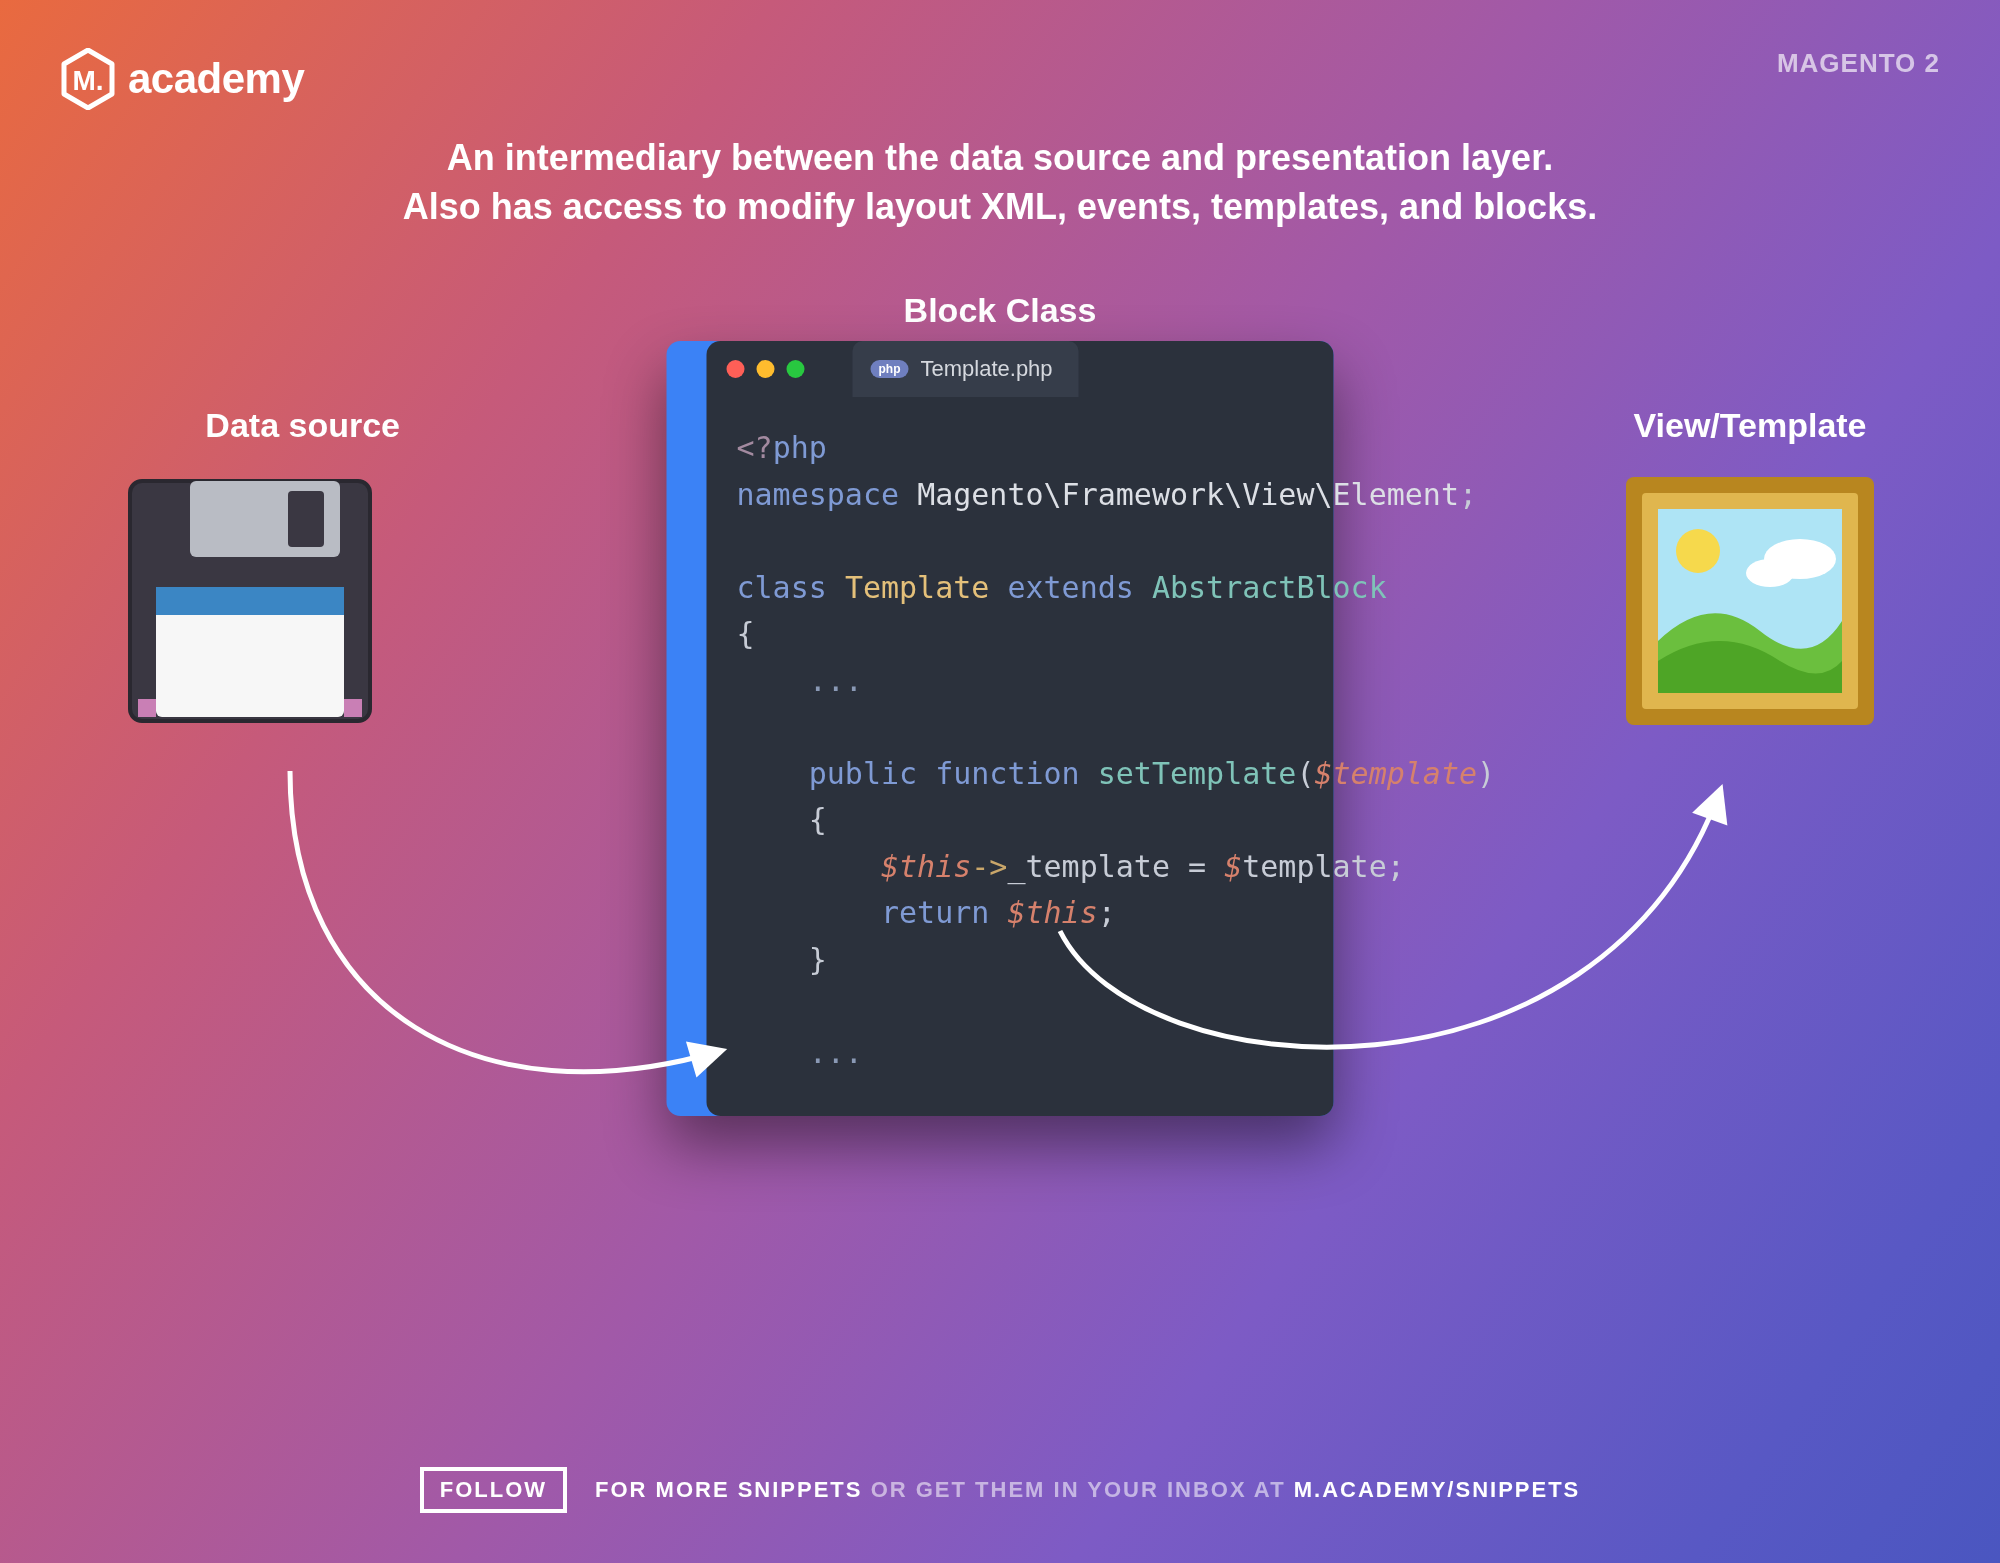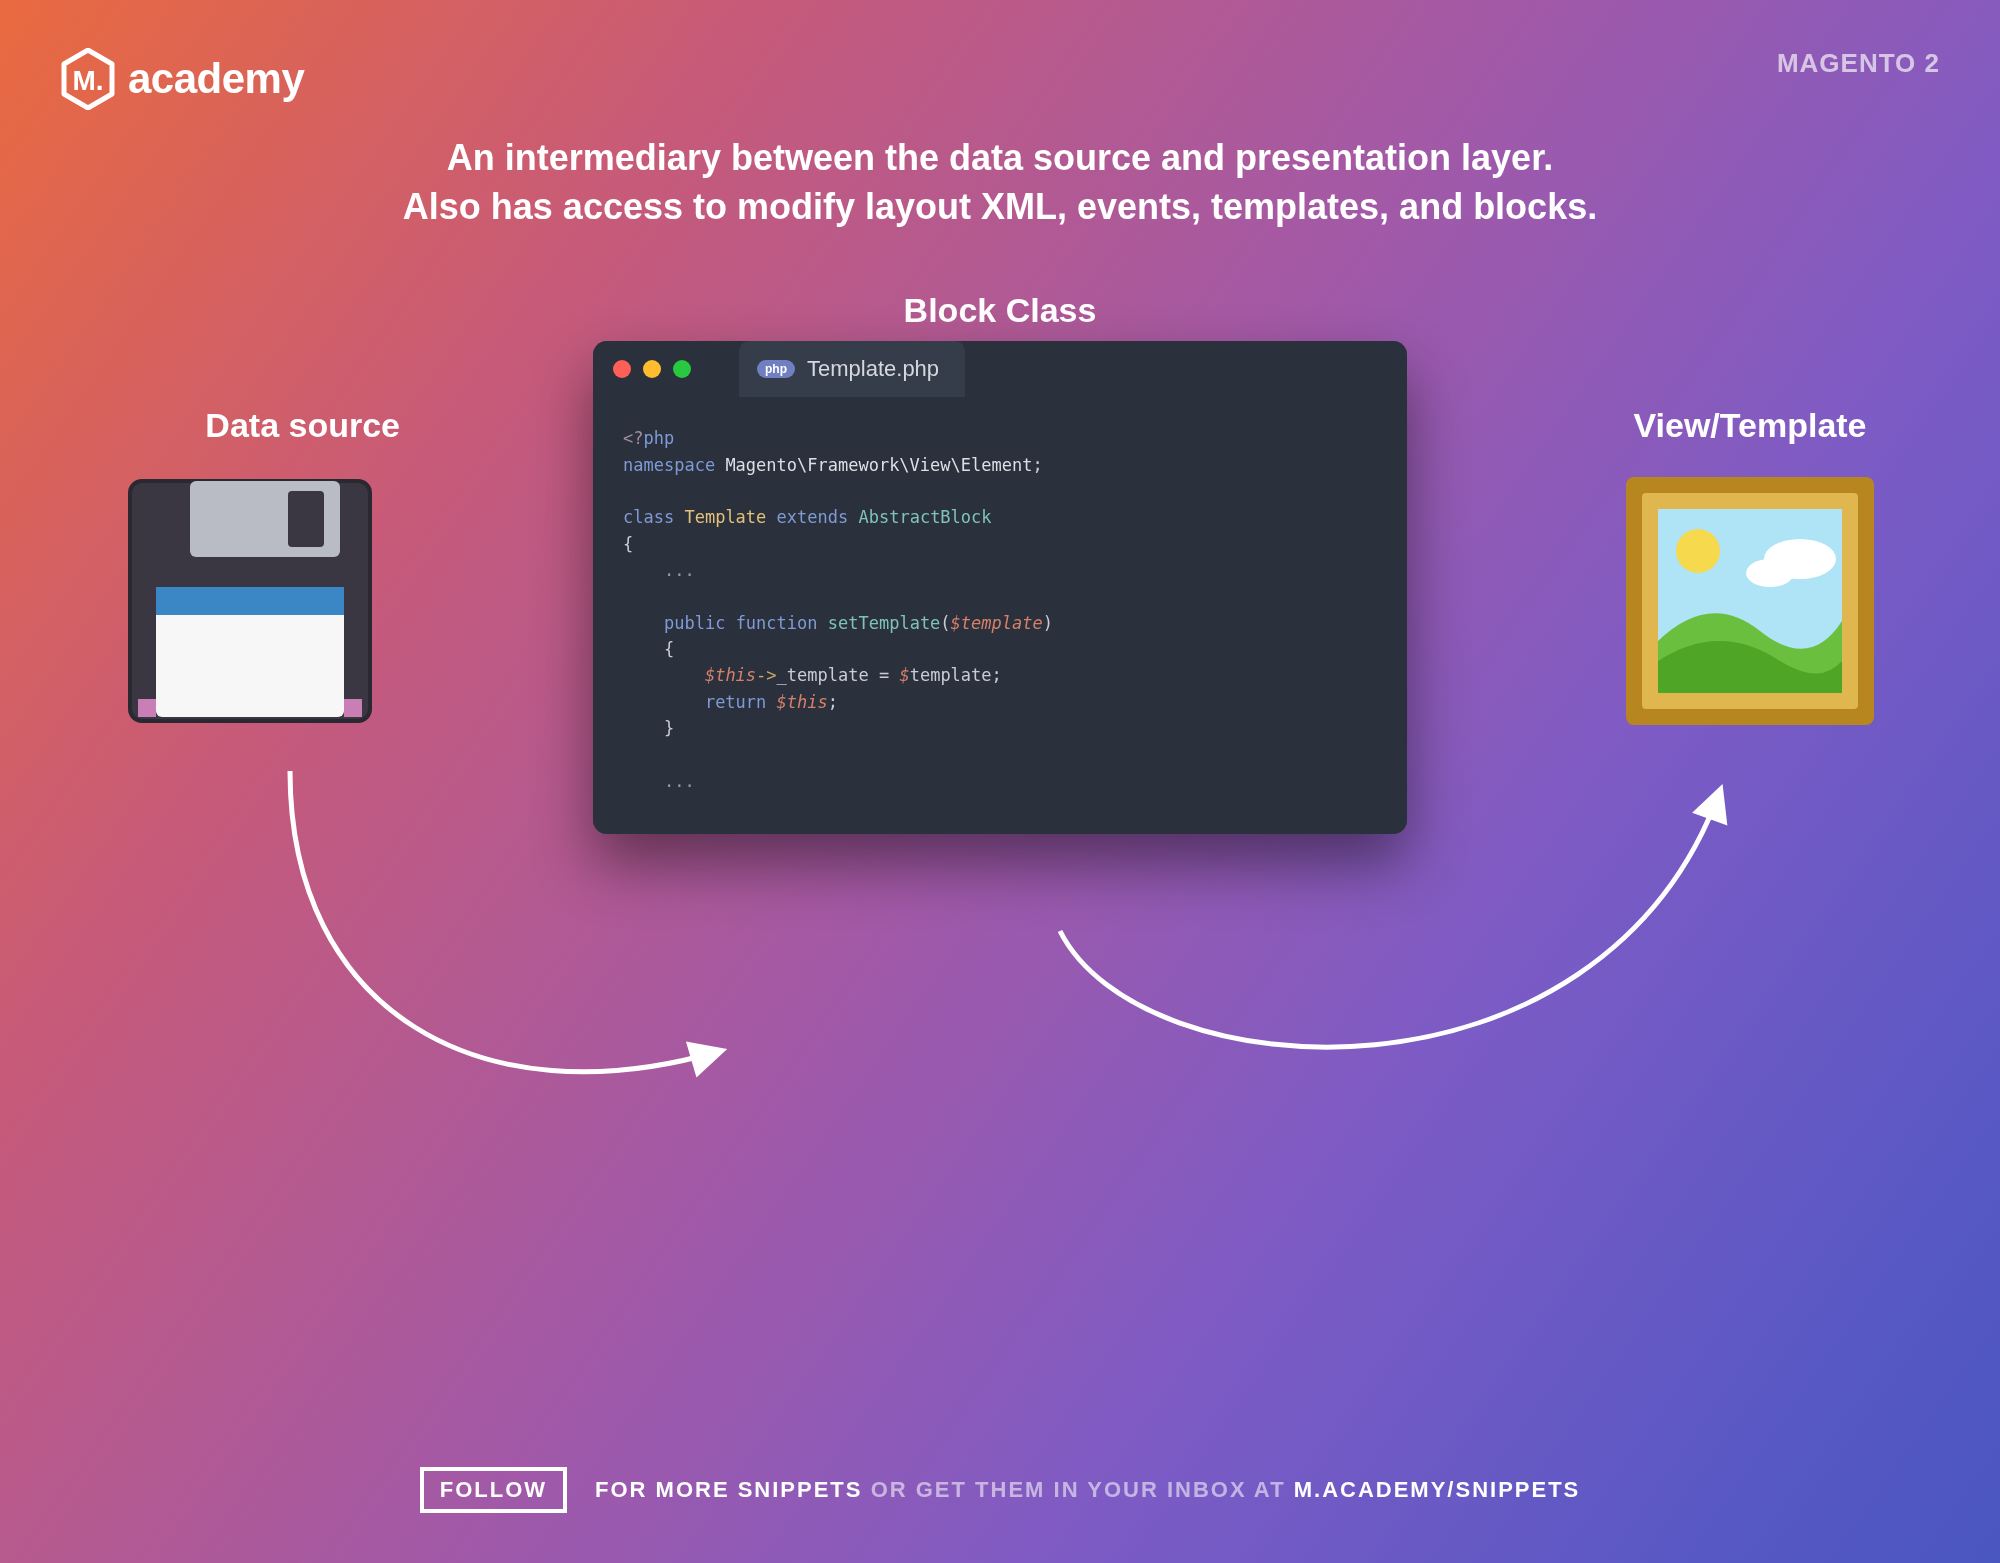--- a/index.html
+++ b/index.html
@@ -23,35 +23,36 @@
 .intro p { font-size: 36px; font-weight: 700; line-height: 1.35; }
 .stage { position: relative; margin-top: 60px; height: 900px; }
 .col-label { font-size: 34px; font-weight: 700; text-align: center; }
 .label-block { position: absolute; left: 0; right: 0; top: 0; }
 .label-ds { position: absolute; left: 100px; top: 115px; width: 300px; text-align: right; }
 .label-vt { position: absolute; right: 100px; top: 115px; width: 300px; }
 .data-src-icon { position: absolute; left: 120px; top: 180px; width: 260px; }
 .view-icon { position: absolute; right: 120px; top: 180px; width: 260px; }
 .editor {
   position: absolute; left: 50%; top: 50px; transform: translateX(-50%);
-  width: 814px; background: #404040; border-radius: 14px;
+  width: 667px; background: #3b82f6; border-radius: 14px;
   box-shadow: 0 30px 60px rgba(0,0,0,0.45);
+  padding-left: 40px;
 }
 .editor-bar { display: flex; align-items: center; height: 56px; padding: 0 20px; background: #2b313c; border-radius: 14px 14px 0 0; }
 .dots { display: flex; gap: 12px; }
 .dot { width: 18px; height: 18px; border-radius: 50%; }
 .dot.r { background: #fe5f57; }
 .dot.y { background: #febc2e; }
 .dot.g { background: #28c840; }
 .tab { margin-left: 48px; display: flex; align-items: center; gap: 12px; background: #363d4a; padding: 10px 26px 10px 18px; border-radius: 10px 10px 0 0; height: 56px; margin-top: auto; margin-bottom: -0px;}
 .php-pill { background: #6f7fbf; color: #fff; font-size: 12px; font-weight: 700; padding: 2px 8px; border-radius: 10px; }
 .tab-name { font-size: 22px; color: #d5d8de; }
 .code {
   font-family: "SF Mono", Menlo, Consolas, monospace;
-  font-size: 17px; line-height: 1.55;
+  font-size: 30px; line-height: 1.55;
   padding: 28px 30px 40px 30px;
   color: #c7ccd6;
   white-space: pre;
   background: #2b313c;
   border-radius: 0 0 14px 14px;
 }
 .c-tag { color: #a38aa0; }
 .c-kw  { color: #7f9ad4; }
 .c-kw2 { color: #c9a66a; }
 .c-ns  { color: #dcdfe5; }

